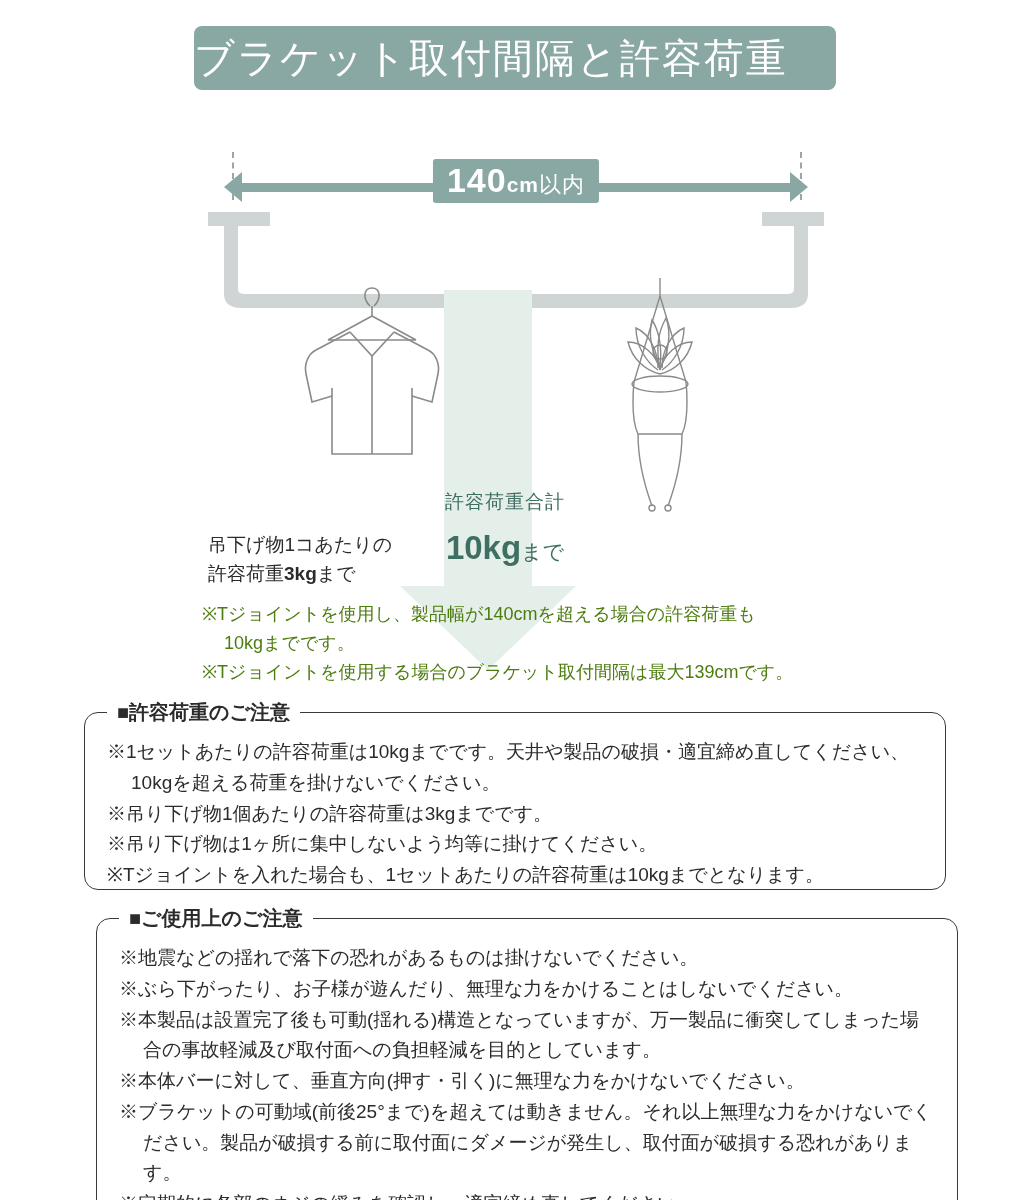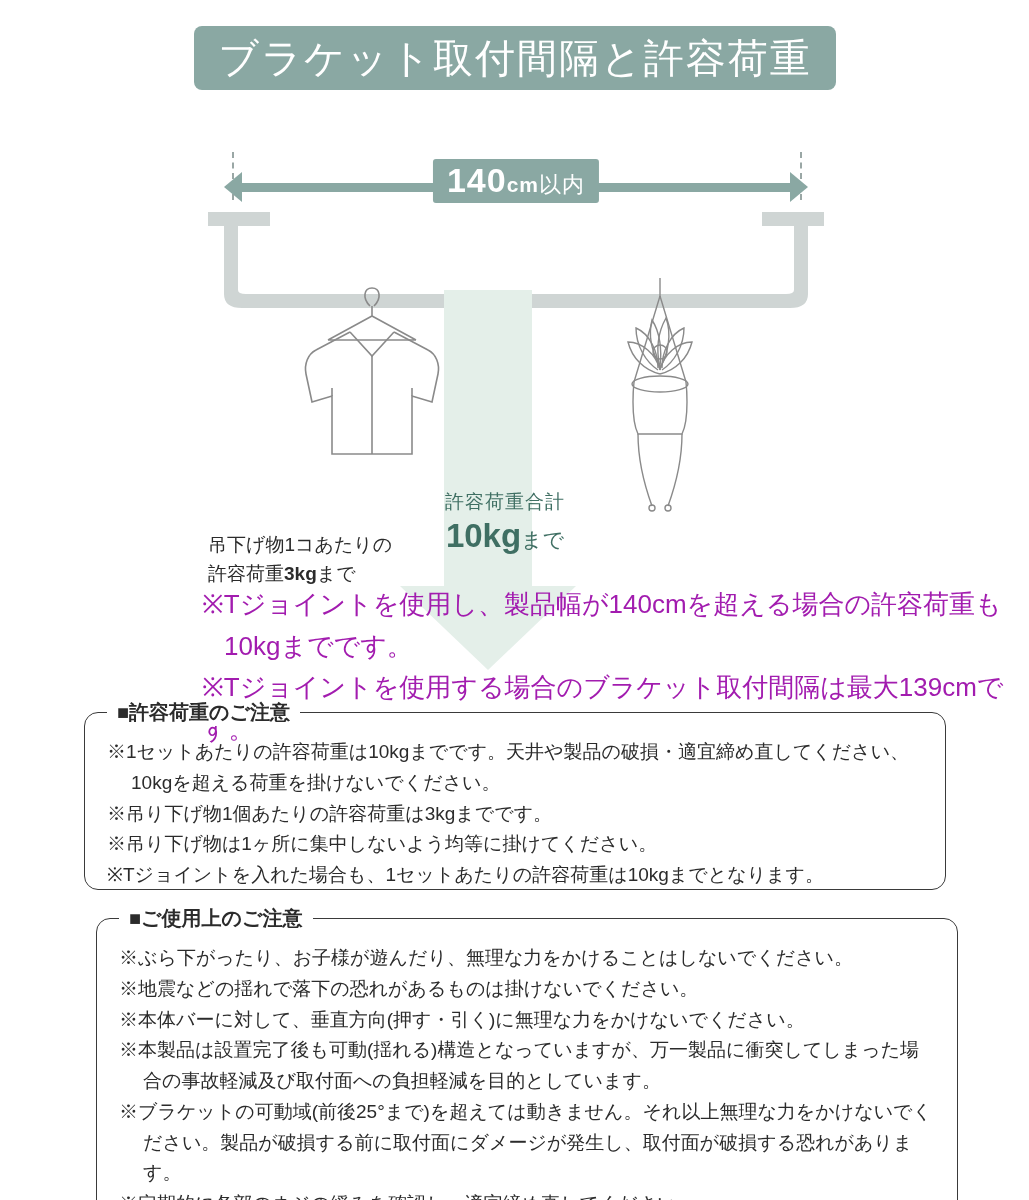--- a/index.html
+++ b/index.html
@@ -18,21 +18,20 @@
   .title-banner {
     position: absolute;
     left: 194px;
     top: 26px;
     width: 642px;
     height: 64px;
     background: #8aa8a3;
     border-radius: 8px;
     display: flex;
     align-items: center;
-    justify-content: center;
   }
   .title-banner .title-text {
     color: #ffffff;
     font-size: 40px;
     letter-spacing: 2px;
     font-weight: 400;
     white-space: nowrap;
   }
 
   
@@ -133,43 +132,43 @@
   }
   .load-text {
     position: absolute;
     left: 400px;
     top: 345px;
     width: 210px;
     text-align: center;
     color: #3f6f63;
   }
   .load-text .l1 { font-size: 19px; letter-spacing: 1px; margin-top: 44px; }
-  .load-text .l2 { font-size: 33px; font-weight: 700; margin-top: 2px; letter-spacing: 0px; }
+  .load-text .l2 { font-size: 33px; font-weight: 700; margin-top: 14px; letter-spacing: 0px; }
   .load-text .l2 .small { font-size: 21px; font-weight: 400; }
 
   
   .item-load {
     position: absolute;
     left: 208px;
     top: 402px;
     font-size: 19px;
     line-height: 1.55;
     color: #2b2b2b;
     margin-top: 28px;
   }
   .item-load b { font-weight: 700; }
 
   
   .notes-top {
     position: absolute;
     left: 202px;
-    top: 484px;
-    font-size: 26px;
+    top: 500px;
+    font-size: 18px;
     line-height: 1.6;
-    color: #a21caf;
+    color: #4d7c0f;
   }
   .notes-top .indent { padding-left: 22px; display: block; }
 
   
   .fbox {
     position: absolute;
     border: 1.6px solid #3a3a3a;
     border-radius: 14px;
   }
   .fbox .legend {
@@ -298,33 +297,33 @@
     <div>
       <span class="ln">※Tジョイントを入れた場合も、1セットあたりの許容荷重は10kgまでとなります。</span>
     </div>
   </div>
 </div>
 
 <div class="fbox" id="box-usage">
   <div class="legend">■ご使用上のご注意</div>
   <div class="body">
     <div>
+      <span class="ln">※地震などの揺れで落下の恐れがあるものは掛けないでください。</span>
+    </div>
+    <div>
       <span class="ln">※ぶら下がったり、お子様が遊んだり、無理な力をかけることはしないでください。</span>
-    </div>
-    <div>
-      <span class="ln">※地震などの揺れで落下の恐れがあるものは掛けないでください。</span>
-    </div>
-    <div>
-      <span class="ln">※本体バーに対して、垂直方向(押す・引く)に無理な力をかけないでください。</span>
     </div>
     <div>
       <span class="ln">※本製品は設置完了後も可動(揺れる)構造となっていますが、万一製品に衝突してしまった場</span>
       <span class="sub">合の事故軽減及び取付面への負担軽減を目的としています。</span>
     </div>
     <div>
+      <span class="ln">※本体バーに対して、垂直方向(押す・引く)に無理な力をかけないでください。</span>
+    </div>
+    <div>
       <span class="ln">※ブラケットの可動域(前後25°まで)を超えては動きません。それ以上無理な力をかけないでく</span>
       <span class="sub">ださい。製品が破損する前に取付面にダメージが発生し、取付面が破損する恐れがあります。</span>
     </div>
     <div>
       <span class="ln">※定期的に各部のネジの緩みを確認し、適宜締め直してください。</span>
     </div>
   </div>
 </div>
 
 </body></html>

